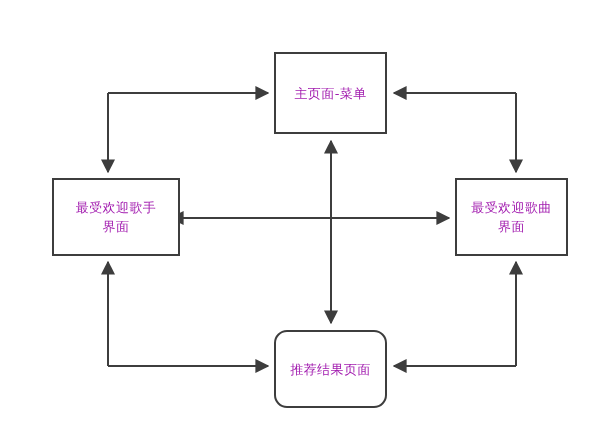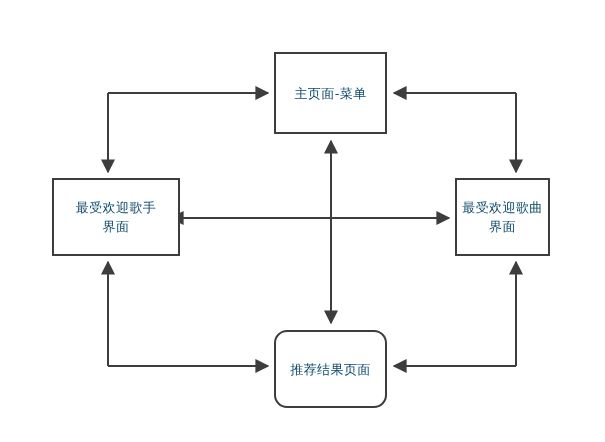--- a/index.html
+++ b/index.html
@@ -33,21 +33,21 @@
     border: 2px solid #3d3d3d;
     background: #ffffff;
     display: flex;
     align-items: center;
     justify-content: center;
     text-align: center;
   }
   .node-label {
     font-size: 13px;
     line-height: 19px;
-    color: #0c4a6e;
+    color: #a21caf;
     letter-spacing: 0.4px;
     white-space: pre-line;
     font-family: "DejaVu Sans", "Liberation Sans", sans-serif;
   }
 </style>
 </head>
 <body>
 
 <div id="diagram-canvas">
 
@@ -83,21 +83,21 @@
 
   <div class="node-box" style="left:274px; top:52px; width:113px; height:82px;">
     <span class="node-label">主页面-菜单</span>
   </div>
 
   <div class="node-box" style="left:52px; top:178px; width:128px; height:78px;">
     <span class="node-label">最受欢迎歌手
 界面</span>
   </div>
 
-  <div class="node-box" style="left:455px; top:178px; width:95px; height:78px;">
+  <div class="node-box" style="left:455px; top:178px; width:113px; height:78px;">
     <span class="node-label">最受欢迎歌曲
 界面</span>
   </div>
 
   <div class="node-box" style="left:274px; top:330px; width:113px; height:78px;border-radius:13px;">
     <span class="node-label">推荐结果页面</span>
   </div>
 
 </div>
 

